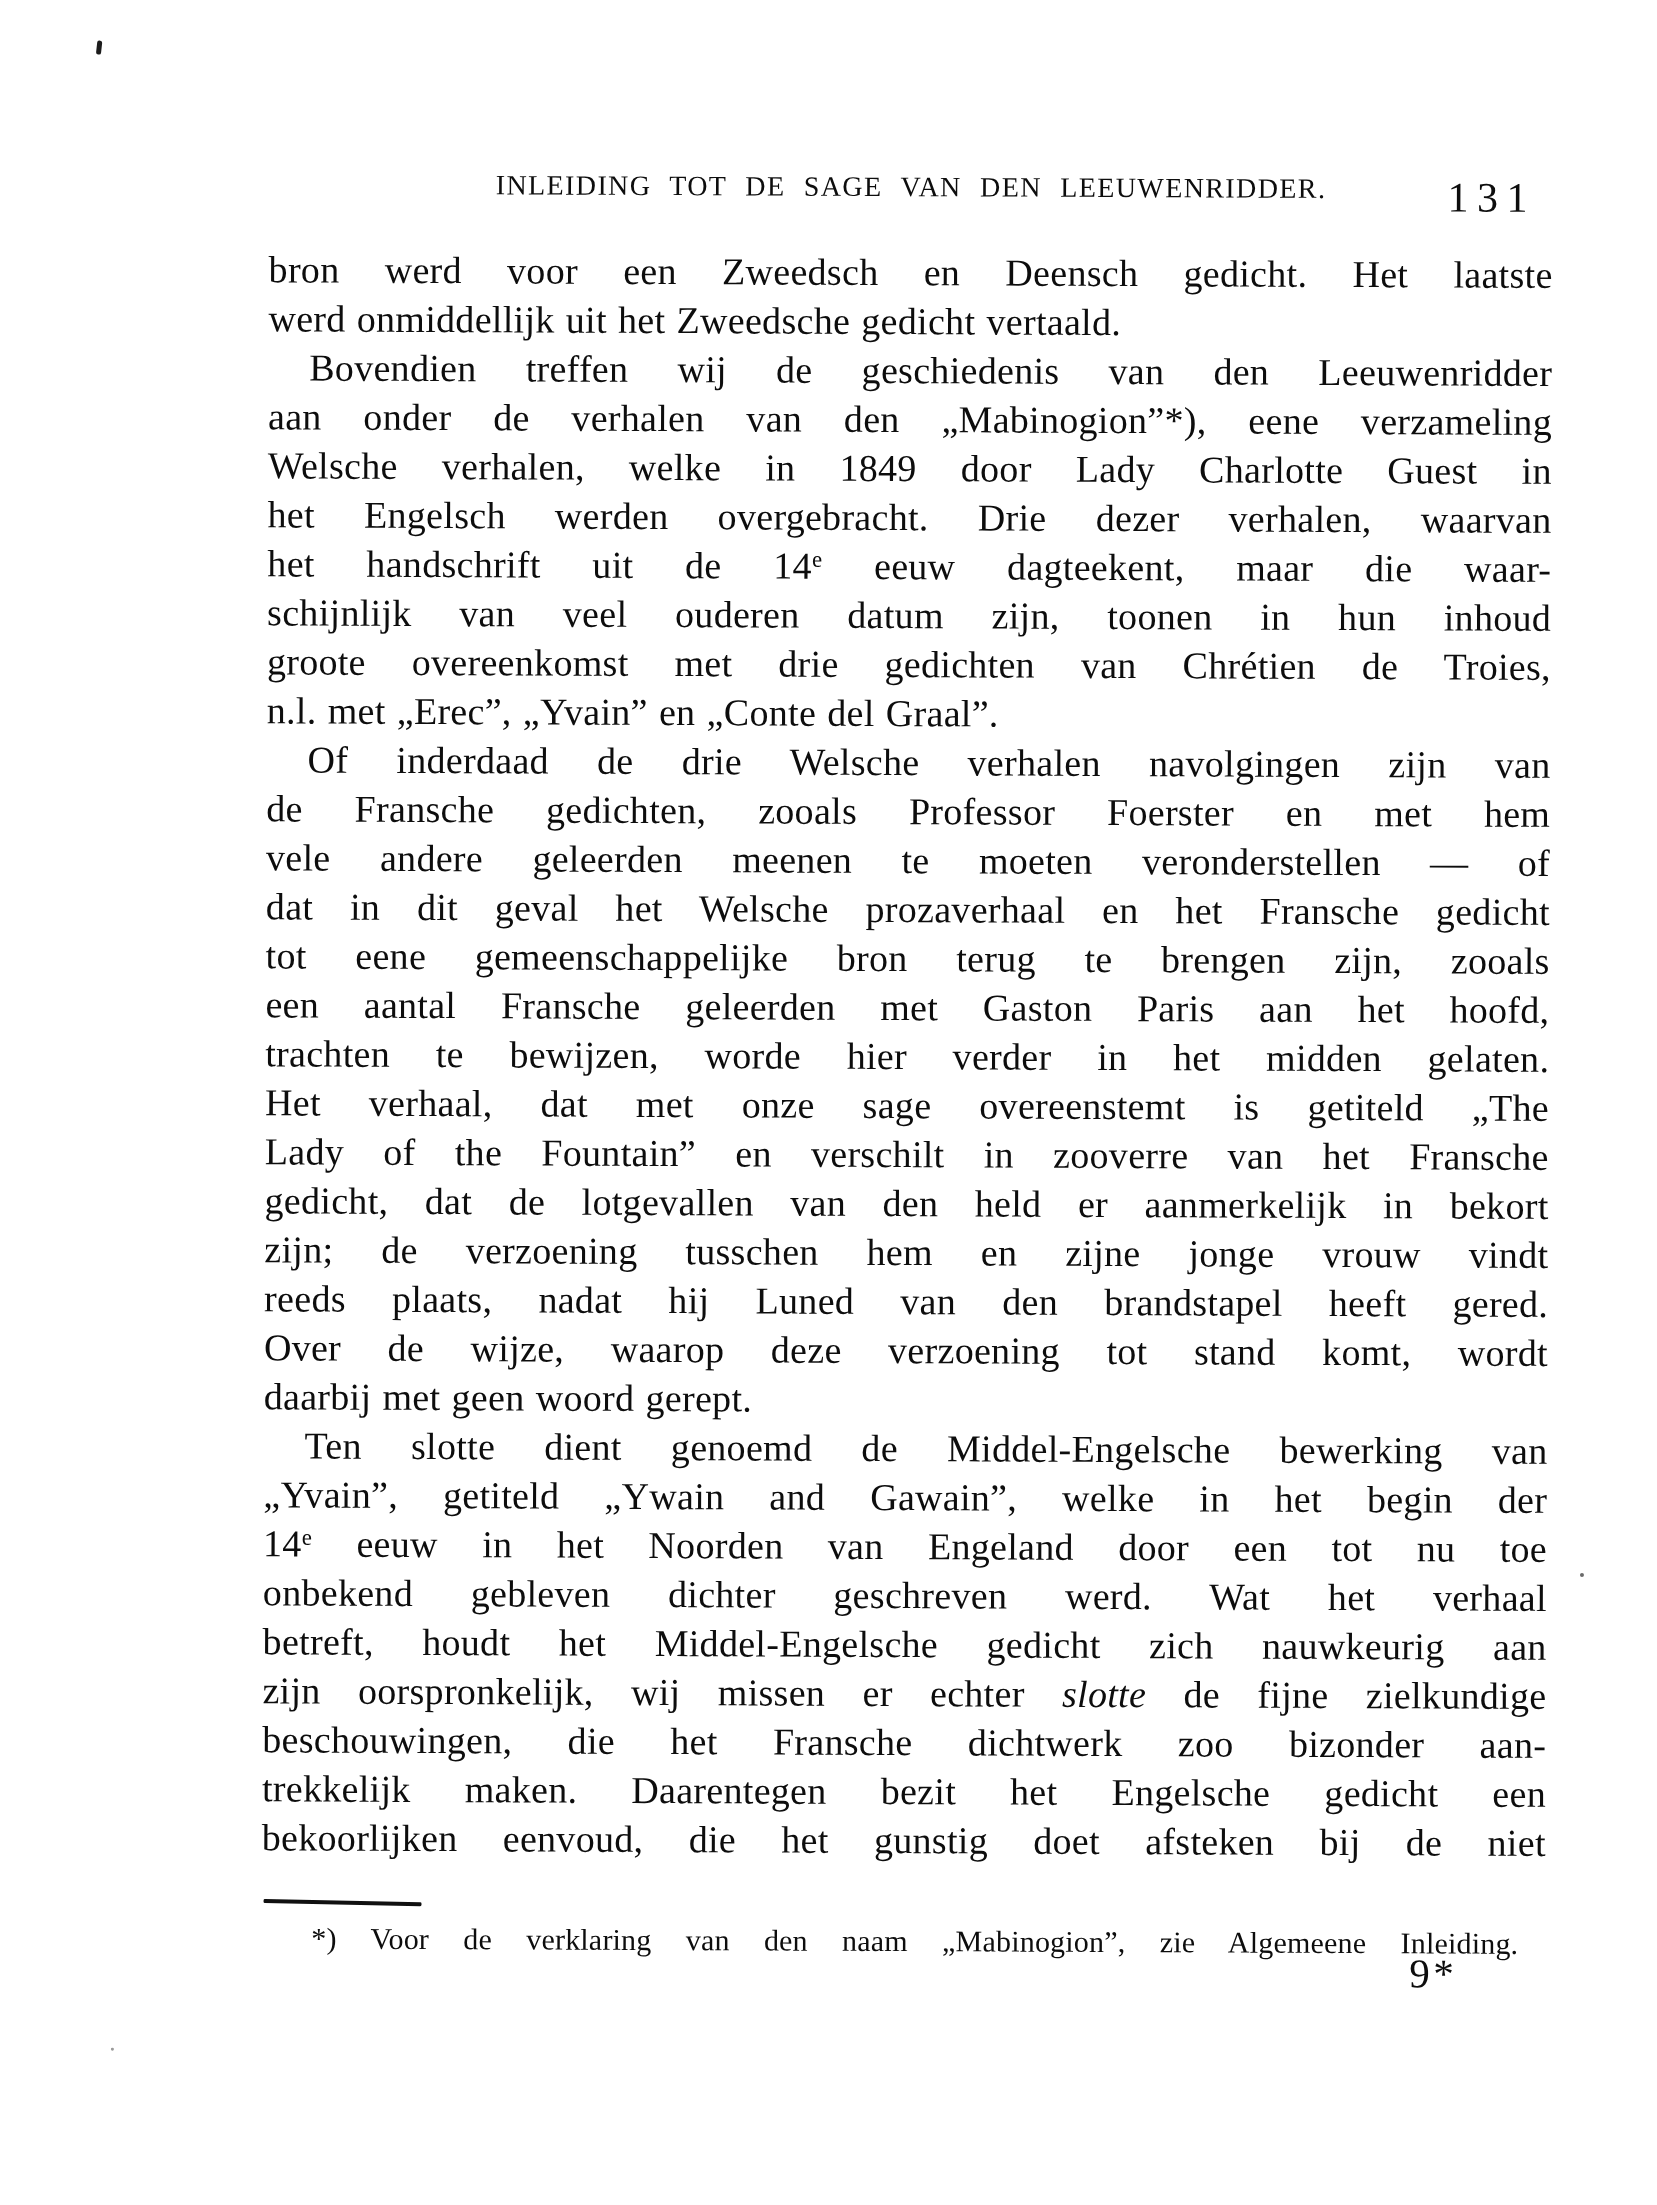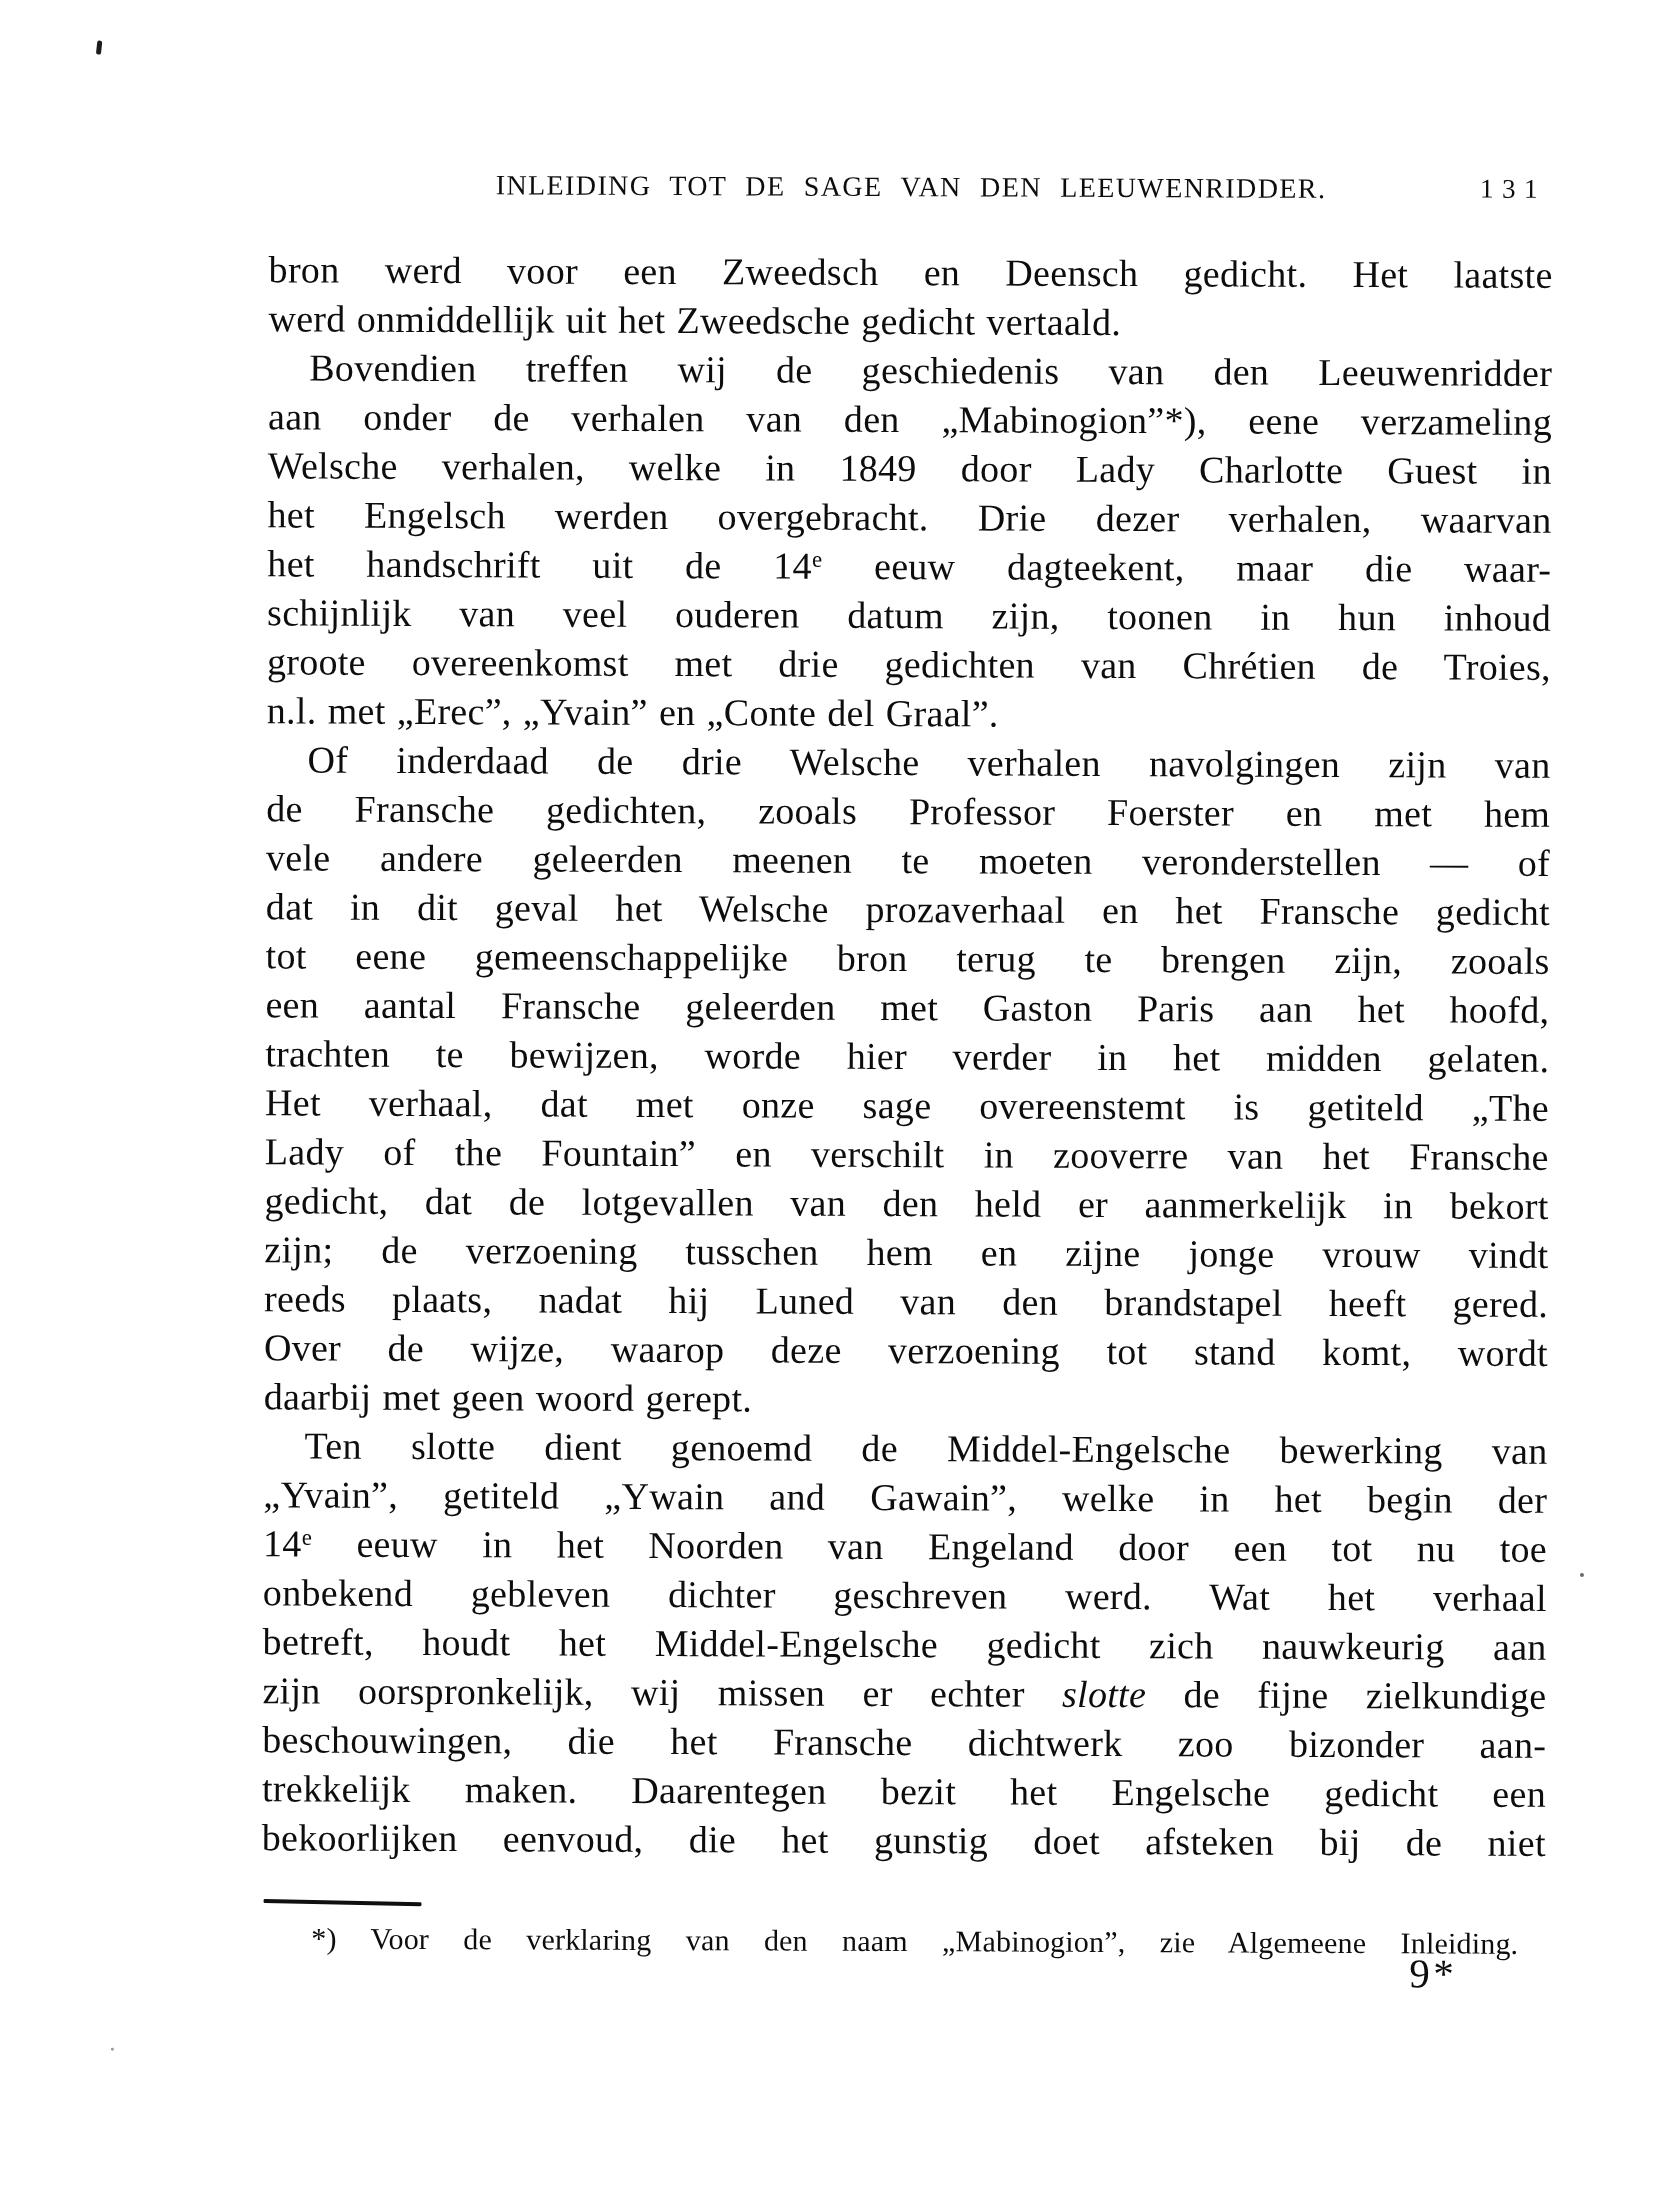--- a/index.html
+++ b/index.html
@@ -31,23 +31,23 @@
     width: 1284px;
     height: 39px;
     font-size: 28px;
     letter-spacing: 1.4px;
     word-spacing: 10px;
     white-space: nowrap;
     text-align: center;
   }
   .page-number {
     position: absolute;
-    right: 7px;
+    right: 17px;
     top: 0;
-    font-size: 27px;
+    font-size: 42px;
     letter-spacing: 8.5px;
     word-spacing: 0;
   }
   
   .body-text {
     position: absolute;
     left: 218px;
     top: 248px;
     width: 1284px;
     font-size: 38px;

